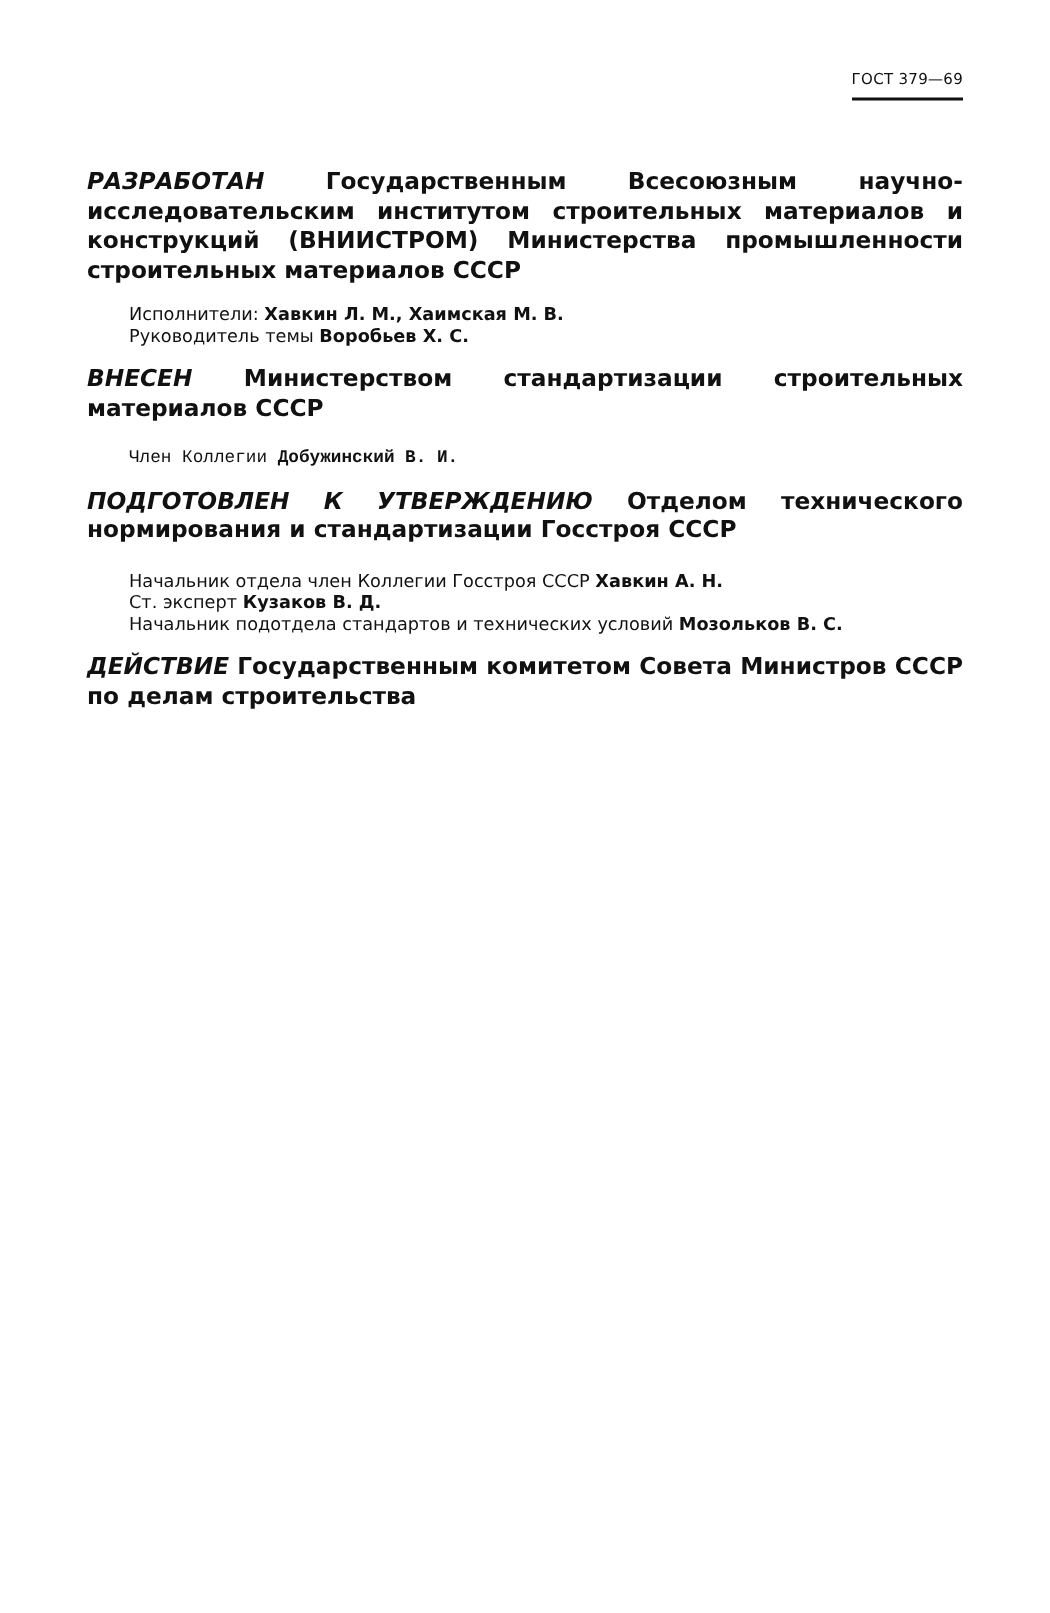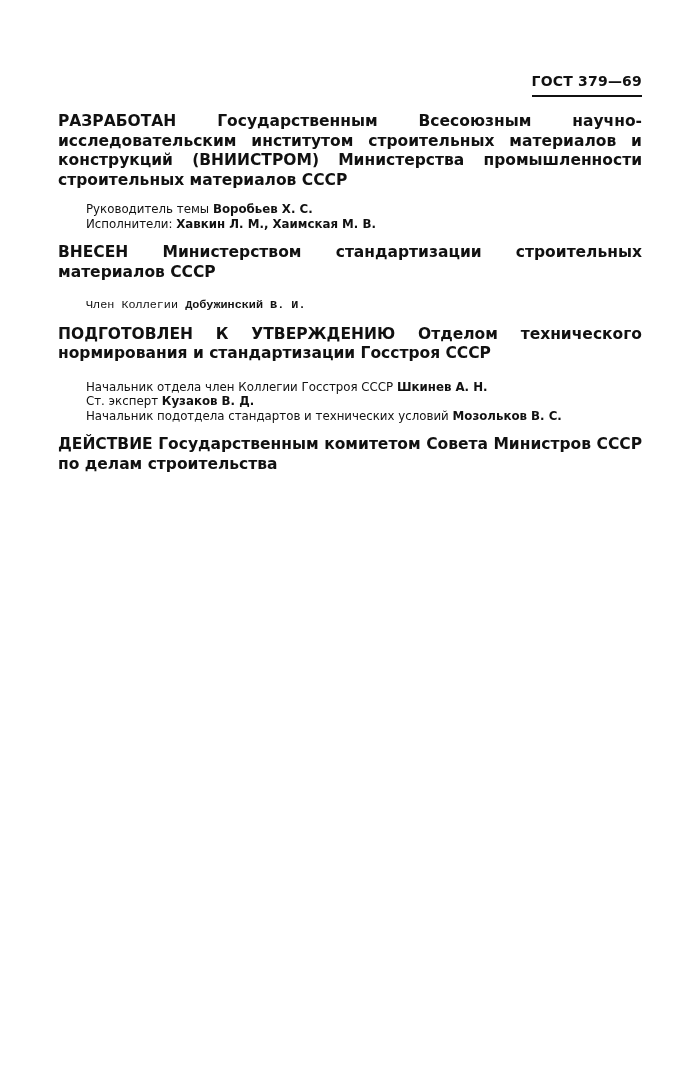--- a/index.html
+++ b/index.html
@@ -10,44 +10,45 @@
     body {
       width: 700px;
       height: 1075px;
       position: relative;
       overflow: hidden;
       color: #111111;
       font-family: "DejaVu Sans", sans-serif;
     }
     .page-header {
       position: absolute;
-      top: 73px;
+      top: 48px;
       right: 58px;
-      font-size: 14px;
-      font-weight: bold;
+      font-size: 10px;
+      font-weight: normal;
       padding-bottom: 6px;
       border-bottom: 2px solid #111;
       letter-spacing: 0.2px;
     }
     .content {
       position: absolute;
       left: 58px;
       top: 112px;
       width: 584px;
     }
     .block {
       font-size: 15.5px;
       font-weight: bold;
       line-height: 19.5px;
       text-align: justify;
       text-align-last: left;
       margin: 0;
     }
     .block .lead {
       font-weight: 900;
+      font-style: italic;
     }
     .sub {
       margin: 12px 0 12px 28px;
       font-size: 11.8px;
       line-height: 14.5px;
       font-weight: normal;
     }
     .sub .name {
       font-weight: bold;
     }
@@ -63,26 +64,26 @@
 <div class="page-header">ГОСТ 379—69</div>
 
 <div class="content">
 
   <p class="block">
     <span class="lead">РАЗРАБОТАН</span>
     <span>Государственным Всесоюзным научно-исследовательским институтом строительных материалов и конструкций (ВНИИСТРОМ) Министерства промышленности строительных материалов СССР</span>
   </p>
   <div class="sub">
     <span class="sub-line">
+      <span>Исполнители:</span>
+      <span class="name">Хавкин Л. М., Хаимская М. В.</span>
+    </span>
+    <span class="sub-line">
       <span>Руководитель темы</span>
       <span class="name">Воробьев Х. С.</span>
-    </span>
-    <span class="sub-line">
-      <span>Исполнители:</span>
-      <span class="name">Хавкин Л. М., Хаимская М. В.</span>
     </span>
   </div>
 
   <p class="block">
     <span class="lead">ВНЕСЕН</span>
     <span>Министерством стандартизации строительных материалов СССР</span>
   </p>
   <div class="sub" style="margin-top:16px;font-family:Liberation Mono, monospace;">
     <span class="sub-line">
       <span>Член Коллегии</span>
@@ -90,21 +91,21 @@
     </span>
   </div>
 
   <p class="block">
     <span class="lead">ПОДГОТОВЛЕН К УТВЕРЖДЕНИЮ</span>
     <span>Отделом технического нормирования и стандартизации Госстроя СССР</span>
   </p>
   <div class="sub" style="margin-top:16px;">
     <span class="sub-line">
       <span>Начальник отдела член Коллегии Госстроя СССР</span>
-      <span class="name">Шкинев А. Н.</span>
+      <span class="name">Хавкин А. Н.</span>
     </span>
     <span class="sub-line">
       <span>Ст. эксперт</span>
       <span class="name">Кузаков В. Д.</span>
     </span>
     <span class="sub-line">
       <span>Начальник подотдела стандартов и технических условий</span>
       <span class="name">Мозольков В. С.</span>
     </span>
   </div>

